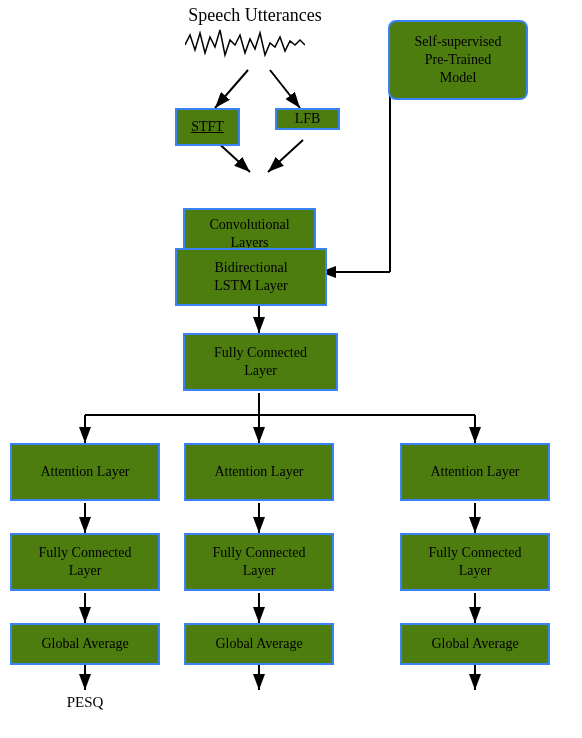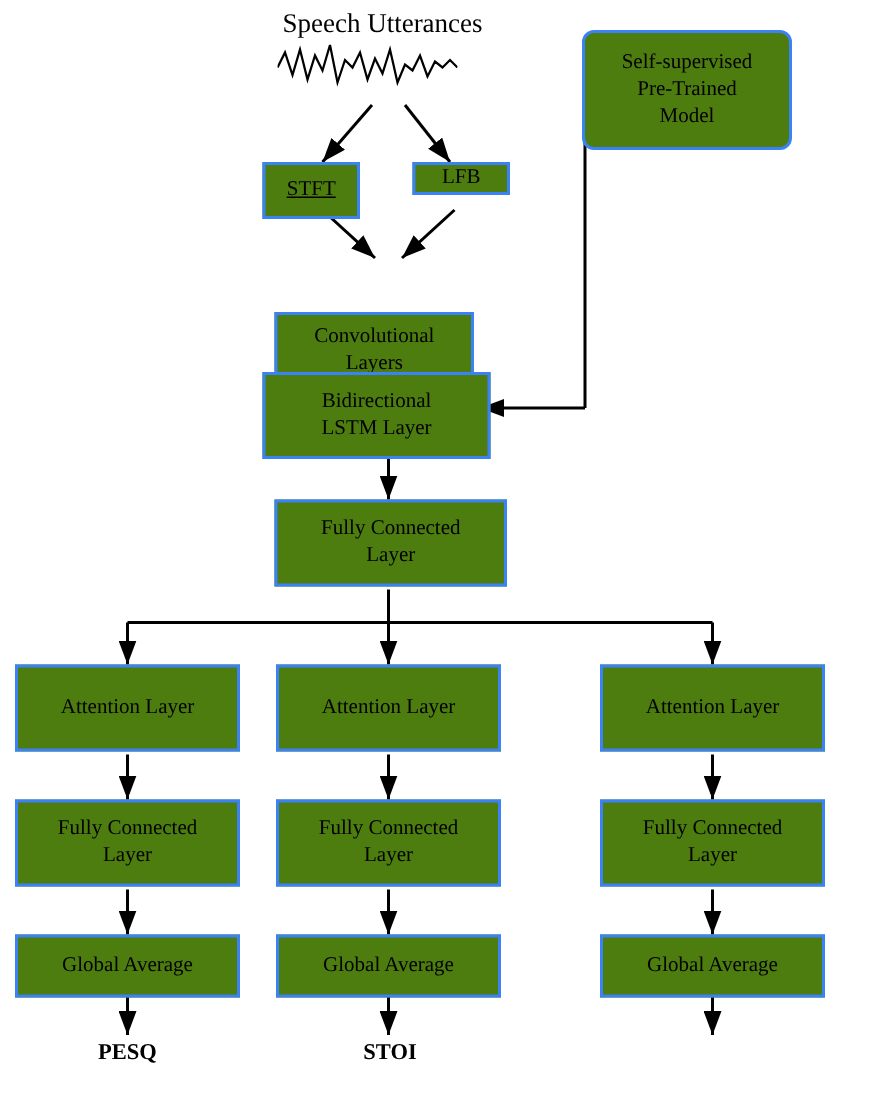--- a/index.html
+++ b/index.html
@@ -36,21 +36,21 @@
     }
 
     .label {
       position: absolute;
       text-align: center;
       font-size: 14px;
       line-height: 1.3;
     }
 
     .bold-label {
-      font-weight: bold;
+      font-weight: normal;
       font-size: 15px;
     }
 
     
     svg.arrows {
       position: absolute;
       top: 0;
       left: 0;
       width: 582px;
       height: 738px;
@@ -154,18 +154,17 @@
   <div class="box" style="left:400px; top:533px; width:150px; height:58px;">Fully Connected<br>Layer</div>
 
   <div class="box" style="left:10px; top:623px; width:150px; height:42px;">Global Average</div>
 
   <div class="box" style="left:184px; top:623px; width:150px; height:42px;">Global Average</div>
 
   <div class="box" style="left:400px; top:623px; width:150px; height:42px;">Global Average</div>
 
   <div class="label bold-label" style="left:40px; top:693px; width:90px;">PESQ</div>
 
-  <div class="label bold-label" style="left:215px; top:693px; width:90px;">STOI</div>
 
 
   <div style="position:absolute; left:175px; top:5px; width:160px; text-align:center; font-size:18px;">Speech Utterances</div>
 
 </div>
 
 </body></html>

